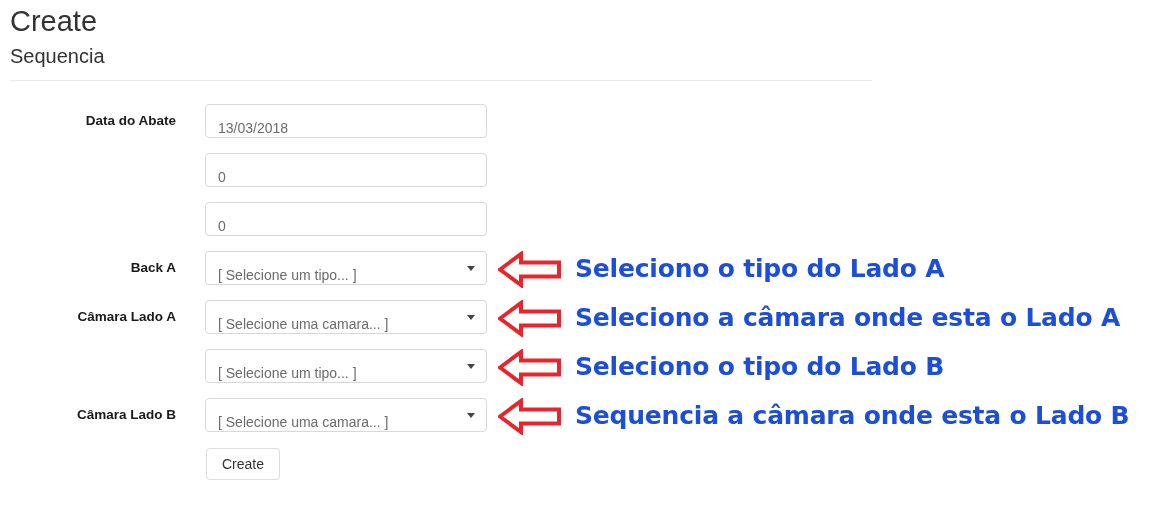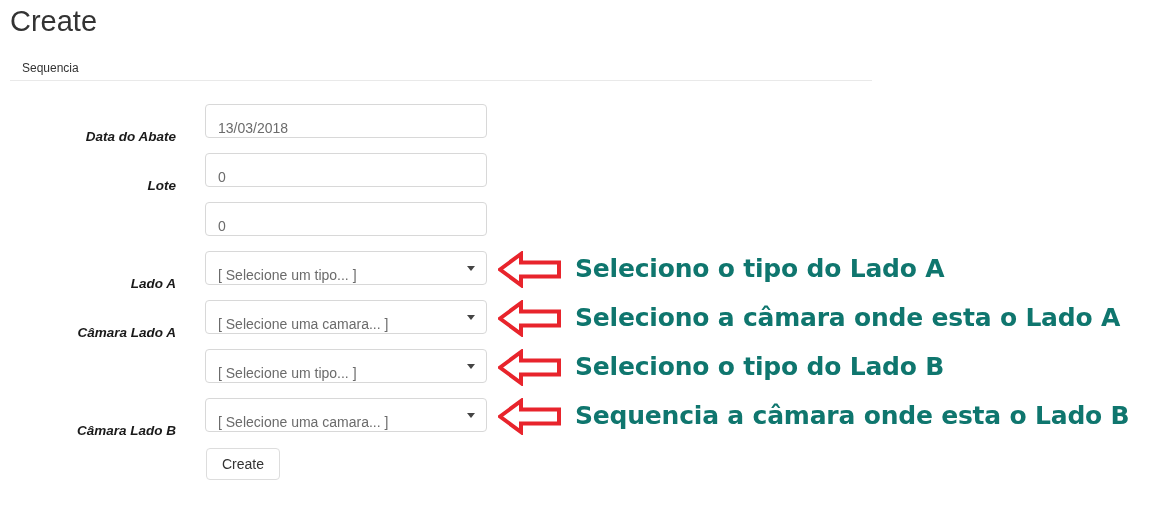--- a/index.html
+++ b/index.html
@@ -27,25 +27,25 @@
   #page-title {
     font-size: 29px;
     font-weight: normal;
     color: #333333;
     line-height: 34px;
     margin: 0;
     padding-top: 4px;
     letter-spacing: 0px;
   }
   #page-subtitle {
-    font-size: 12px;
+    font-size: 20px;
     font-weight: normal;
     color: #333333;
     line-height: 20px;
-    margin: 12px;
+    margin: 0;
     padding-top: 8px;
   }
   #header-rule {
     position: absolute;
     left: 10px;
     top: 80px;
     width: 862px;
     height: 1px;
     background: #e9e9e9;
   }
@@ -60,29 +60,28 @@
   }
   .form-row {
     position: absolute;
     left: 0;
     width: 500px;
     height: 34px;
   }
   .form-label {
     position: absolute;
     left: 0;
-    top: 16px;
+    top: 0;
     width: 176px;
     text-align: right;
     font-size: 13.5px;
     font-weight: bold;
     color: #1a1a1a;
     line-height: 34px;
     white-space: nowrap;
-    font-style: italic;
   }
   .form-control {
     position: absolute;
     left: 205px;
     top: 0;
     box-sizing: border-box;
     width: 282px;
     height: 34px;
     border: 1px solid #d8d8d8;
     border-radius: 4px;
@@ -153,21 +152,21 @@
   }
   .annotation-text {
     position: absolute;
     left: 77px;
     top: 0;
     height: 40px;
     line-height: 40px;
     font-family: "DejaVu Sans", sans-serif;
     font-size: 25px;
     font-weight: bold;
-    color: #0f766e;
+    color: #1d4ed8;
     white-space: nowrap;
     letter-spacing: -0.2px;
   }
 </style>
 </head>
 <body>
 
 <div id="page-header">
   <h1 id="page-title">Create</h1>
   <div id="page-subtitle">Sequencia</div>
@@ -175,30 +174,29 @@
 <div id="header-rule"></div>
 
 <div id="create-form">
 
   <div class="form-row" style="top:104px">
     <div class="form-label">Data do Abate</div>
     <div class="form-control">13/03/2018</div>
   </div>
 
   <div class="form-row" style="top:153px">
-    <div class="form-label">Lote</div>
     <div class="form-control">0</div>
   </div>
 
   <div class="form-row" style="top:202px">
     <div class="form-control">0</div>
   </div>
 
   <div class="form-row" style="top:251px">
-    <div class="form-label">Lado A</div>
+    <div class="form-label">Back A</div>
     <div class="form-control select-control">
       <span>[ Selecione um tipo... ]</span>
       <span class="select-caret"></span>
     </div>
   </div>
 
   <div class="form-row" style="top:300px">
     <div class="form-label">Câmara Lado A</div>
     <div class="form-control select-control">
       <span>[ Selecione uma camara... ]</span>

